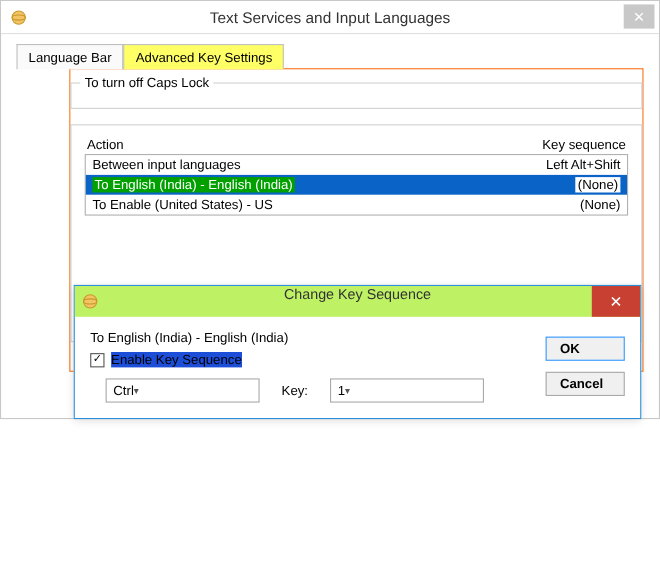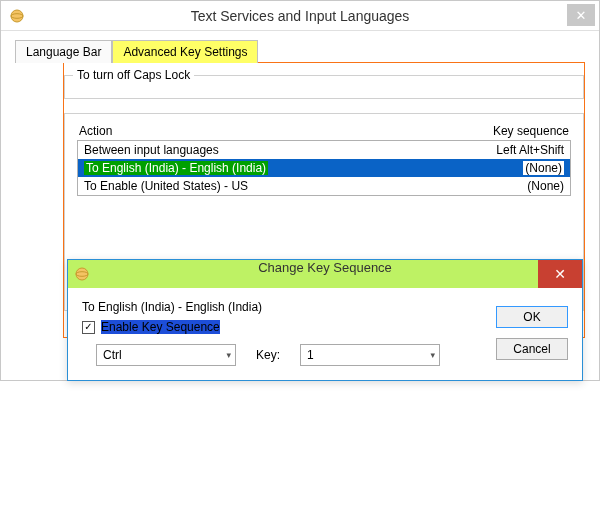--- a/index.html
+++ b/index.html
@@ -30,40 +30,40 @@
 
 .header-row { display: flex; justify-content: space-between; padding: 0 2px 2px 2px; }
 .list { border: 1px solid #b0b0b0; }
 .list-row { display: flex; justify-content: space-between; padding: 2px 6px; }
 .list-row.selected { background: #0a63c6; color: #fff; }
 .list-row .action { flex: 1; }
 .list-row .keyseq { text-align: center; }
 .sel-hl { background: #00a000; color: #fff; padding: 0 2px; }
 .sel-none { background: #fff; color: #000; padding: 0 2px; }
 
-.btn { border: 1px solid #a9a9a9; background: #f0f0f0; padding: 3px 12px; min-width: 72px; text-align: center; display: inline-block; }
+.btn { border: 1px solid #a9a9a9; background: #f0f0f0; padding: 3px 12px; min-width: 72px; display: inline-block; font-weight: bold; }
 .btn.default { border: 1px solid #3399ff; }
 .btn.disabled { color: #999; }
 
 .cks-row { display: flex; justify-content: flex-end; margin-top: 78px; }
 .bottom-btns { display: flex; gap: 10px; justify-content: flex-end; margin-top: 10px; padding-right: 4px; }
 
 
 .modal { position: absolute; left: 66px; top: 258px; width: 516px; border: 1px solid #2a8fd6; background: #fff; box-shadow: 0 2px 8px rgba(0,0,0,0.15); }
 .modal-title-bar { height: 28px; background: #bef264; display: flex; align-items: flex-start; justify-content: center; position: relative; }
 .modal-title-bar .icon { position: absolute; left: 6px; top: 6px; width: 16px; height: 16px; }
 .modal-title-bar .title { font-size: 13px; color: #333; }
 .modal-title-bar .close { position: absolute; right: 0; top: 0; width: 44px; height: 28px; background: #c84031; color: #fff; display: flex; align-items: center; justify-content: center; font-size: 14px; font-family: Arial; }
 .modal-body { padding: 12px 14px 14px 14px; display: flex; }
 .modal-left { flex: 1; }
 .check-row { display: flex; align-items: center; gap: 6px; margin: 6px 0 10px 0; }
 .checkbox { width: 13px; height: 13px; border: 1px solid #555; display: flex; align-items: center; justify-content: center; font-size: 10px; line-height: 1; }
 .hl { background: #1d4ed8; }
 .select-row { display: flex; align-items: center; gap: 20px; margin-left: 14px; }
-.select { border: 1px solid #a9a9a9; background: #fff; height: 22px; display: flex; align-items: center; justify-content: space-between; padding: 0 4px 0 6px; }
+.select { border: 1px solid #a9a9a9; background: #fff; height: 22px; display: flex; align-items: center; padding: 0 4px 0 6px; }
 .select .arrow { font-size: 9px; color: #555; }
 .modal-right { display: flex; flex-direction: column; gap: 10px; justify-content: center; padding-left: 16px; }
 
 .globe-icon { display: inline-block; width: 16px; height: 16px; }
 .globe-icon svg { width: 16px; height: 16px; }
 </style>
 </head>
 <body>
 
 <div class="main-window">

